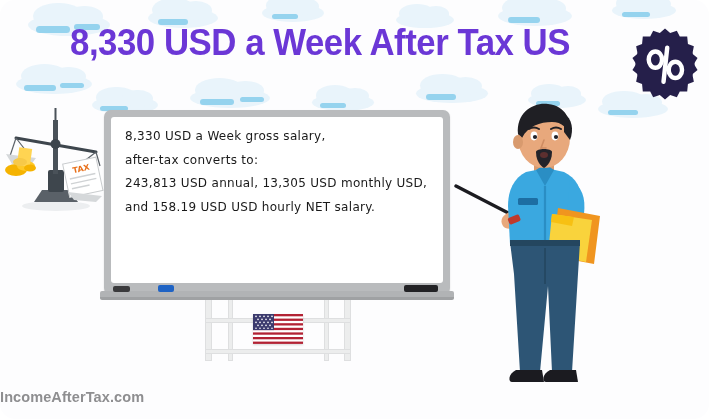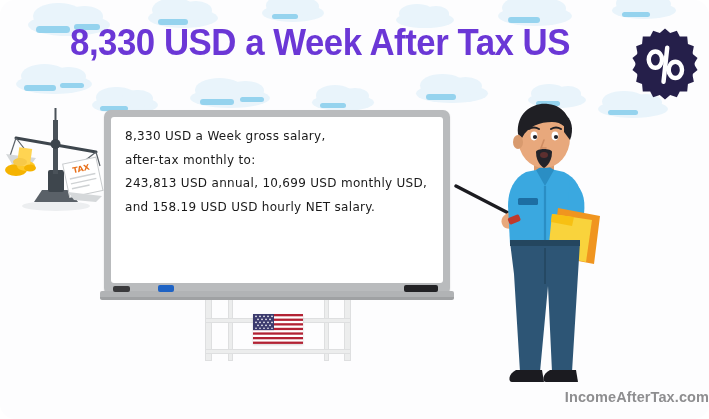--- a/index.html
+++ b/index.html
@@ -194,21 +194,21 @@
   
   .person { position: absolute; left: 452px; top: 98px; width: 176px; height: 292px; }
   .person svg { display: block; width: 176px; height: 292px; }
 
   
   .footer {
     position: absolute;
     left: 0;
     top: 389px;
     width: 709px;
-    text-align: right;
+    text-align: left;
     font-family: "Liberation Sans Narrow", "Liberation Sans", sans-serif;
     font-size: 14.5px;
     font-weight: bold;
     color: #8e8e90;
     letter-spacing: .1px;
   }
 </style>
 </head>
 <body>
 
@@ -312,22 +312,22 @@
         <line x1="66" y1="82" x2="84" y2="82" stroke="#cfd2d4" stroke-width="1.4"></line>
       </g>
       <path d="M64 88 L98 92 L92 98 L70 96 Z" fill="#d5d8da"></path>
     </svg>
   </div>
 
   <div class="board-frame">
     <div class="board-inner">
       <div class="board-text">
         <div>8,330 USD a Week gross salary,</div>
-        <div>after-tax monthly to:</div>
-        <div>243,813 USD annual, 10,699 USD monthly USD,</div>
+        <div>after-tax converts to:</div>
+        <div>243,813 USD annual, 13,305 USD monthly USD,</div>
         <div>and 158.19 USD USD hourly NET salary.</div>
       </div>
     </div>
   </div>
 
   <div class="leg leg-l"></div>
   <div class="leg leg-l2"></div>
   <div class="leg leg-r2"></div>
   <div class="leg leg-r"></div>
   <div class="crossbar"></div>

